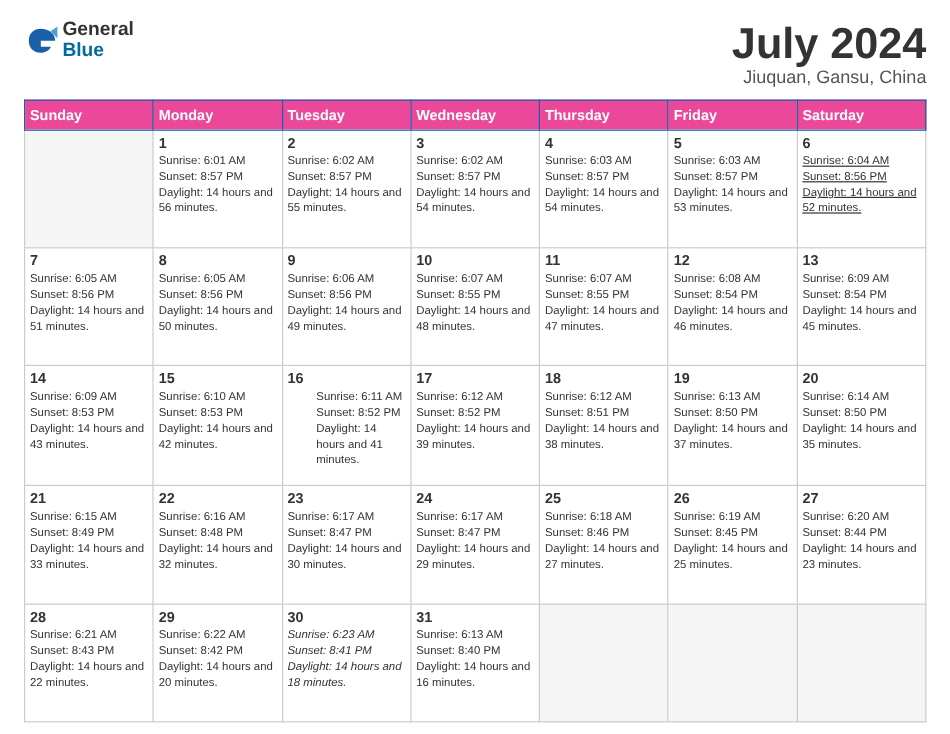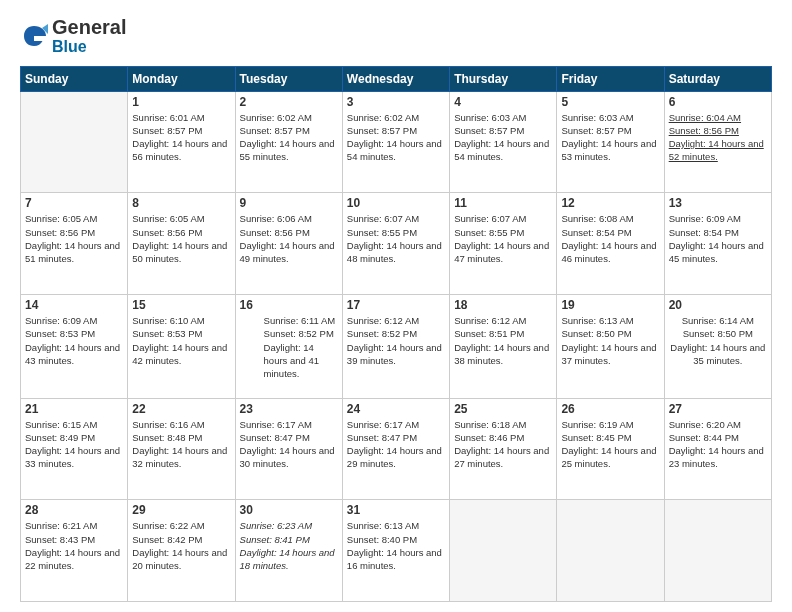--- a/index.html
+++ b/index.html
@@ -27,21 +27,21 @@
       display: flex;
       align-items: center;
       gap: 4px;
     }
     .logo-text {
       display: flex;
       flex-direction: column;
       line-height: 1.1;
     }
     .logo-general {
-      font-size: 20px;
+      font-size: 16px;
       font-weight: bold;
       color: #333;
     }
     .logo-blue {
       font-size: 16px;
       font-weight: bold;
       color: #0369a1;
     }
     .logo-icon {
       width: 28px;
@@ -61,21 +61,21 @@
       color: #555;
     }
     .calendar {
       flex: 1;
       border: 1px solid #ccc;
       border-collapse: collapse;
       width: 100%;
       table-layout: fixed;
     }
     .calendar th {
-      background: #0c4a6e;
+      background: #ec4899;
       color: #fff;
       font-size: 12px;
       font-weight: bold;
       padding: 5px 4px;
       text-align: left;
       border: 1px solid #1a5fa8;
     }
     .calendar td {
       border: 1px solid #ccc;
       vertical-align: top;
@@ -107,20 +107,24 @@
   <div class="header">
     <div class="logo">
       <svg class="logo-icon" viewBox="0 0 28 28">
         <path d="M14 4 C8 4 4 8 4 14 C4 20 8 24 14 24 C18 24 21 22 22.5 19 L14 19 L14 14 L26 14 C26 8.5 21 4 14 4Z" fill="#1a5fa8"></path>
         <path d="M22 6 L28 2 L28 12 Z" fill="#4a9fd4"></path>
       </svg>
       <div class="logo-text">
         <span class="logo-general">General</span>
         <span class="logo-blue">Blue</span>
       </div>
+    </div>
+    <div class="title-block">
+      <div class="cal-title">July 2024</div>
+      <div class="cal-subtitle">Jiuquan, Gansu, China</div>
     </div>
   </div>
 
   <table class="calendar">
     <thead>
       <tr>
         <th>Sunday</th>
         <th>Monday</th>
         <th>Tuesday</th>
         <th>Wednesday</th>
@@ -245,21 +249,21 @@
 Daylight: 14 hours and 38 minutes.</div>
           </td>
           <td>
             <div class="day-num">19</div>
             <div class="day-info" style="white-space: pre-line;">Sunrise: 6:13 AM
 Sunset: 8:50 PM
 Daylight: 14 hours and 37 minutes.</div>
           </td>
           <td>
             <div class="day-num">20</div>
-            <div class="day-info" style="white-space: pre-line; text-align: center;">Sunrise: 6:14 AM
+            <div class="day-info" style="white-space: pre-line;">Sunrise: 6:14 AM
 Sunset: 8:50 PM
 Daylight: 14 hours and 35 minutes.</div>
           </td>
         </tr>
         <tr>
           <td>
             <div class="day-num">21</div>
             <div class="day-info" style="white-space: pre-line;">Sunrise: 6:15 AM
 Sunset: 8:49 PM
 Daylight: 14 hours and 33 minutes.</div>

